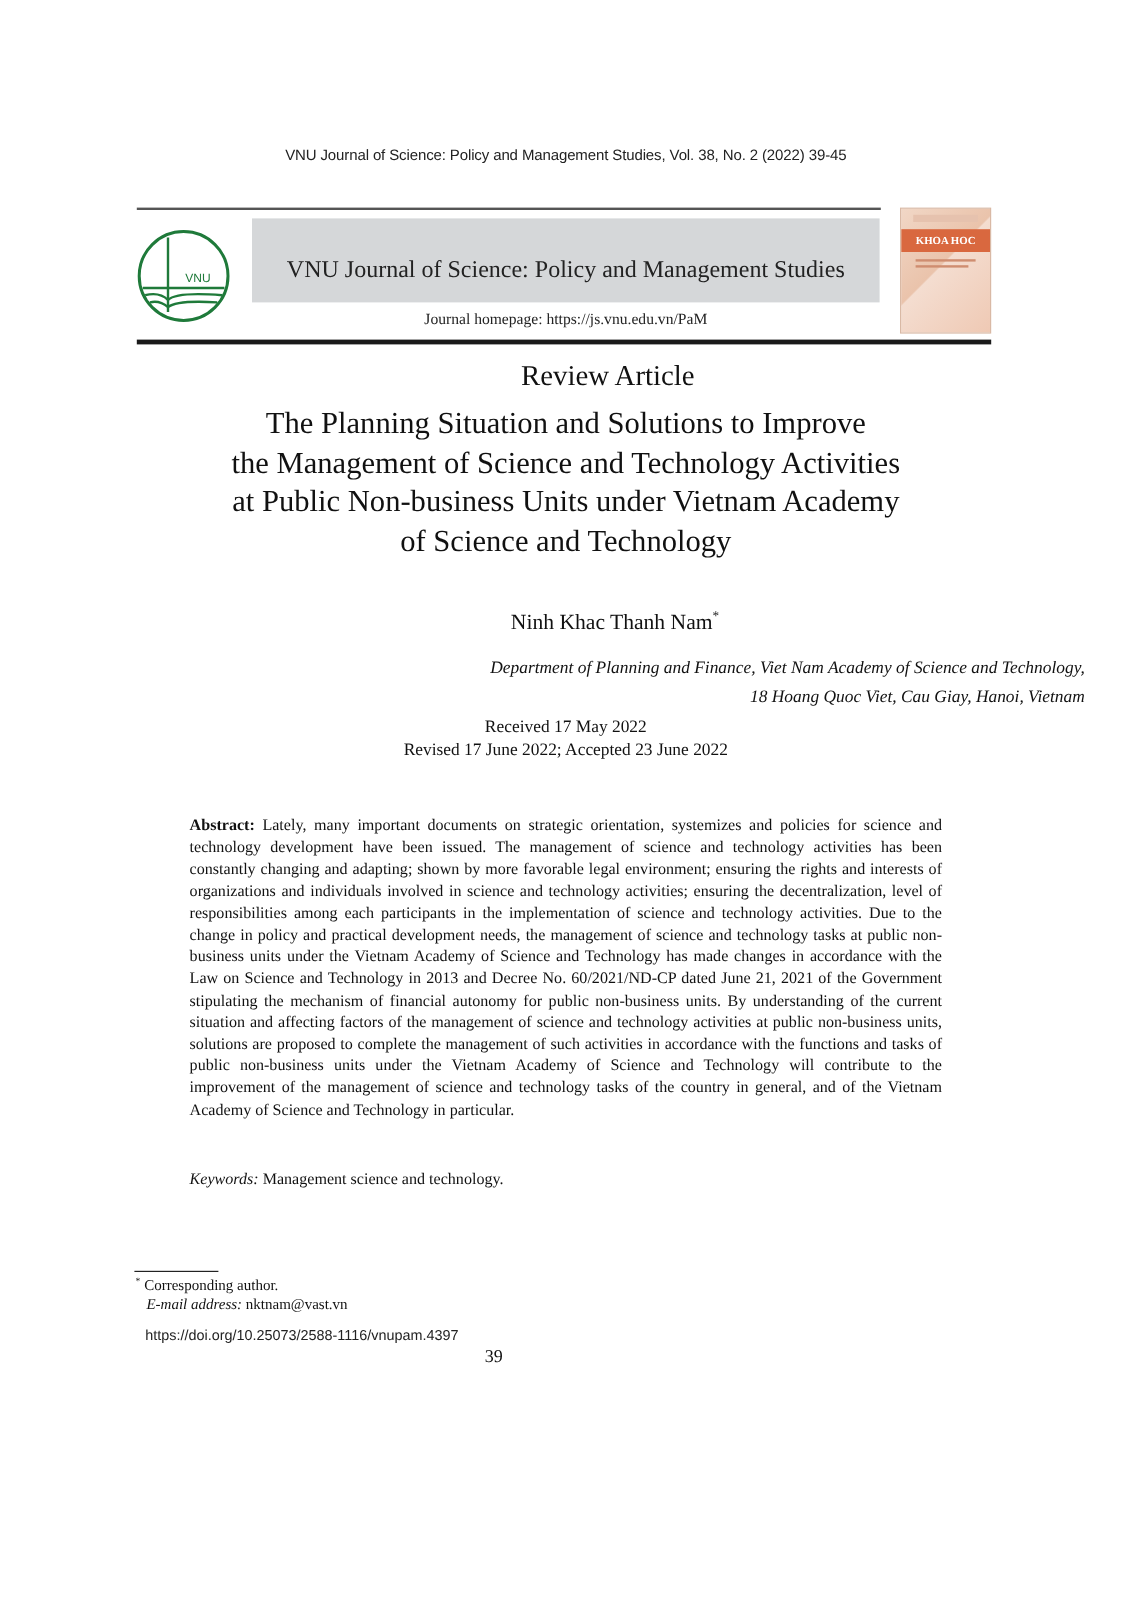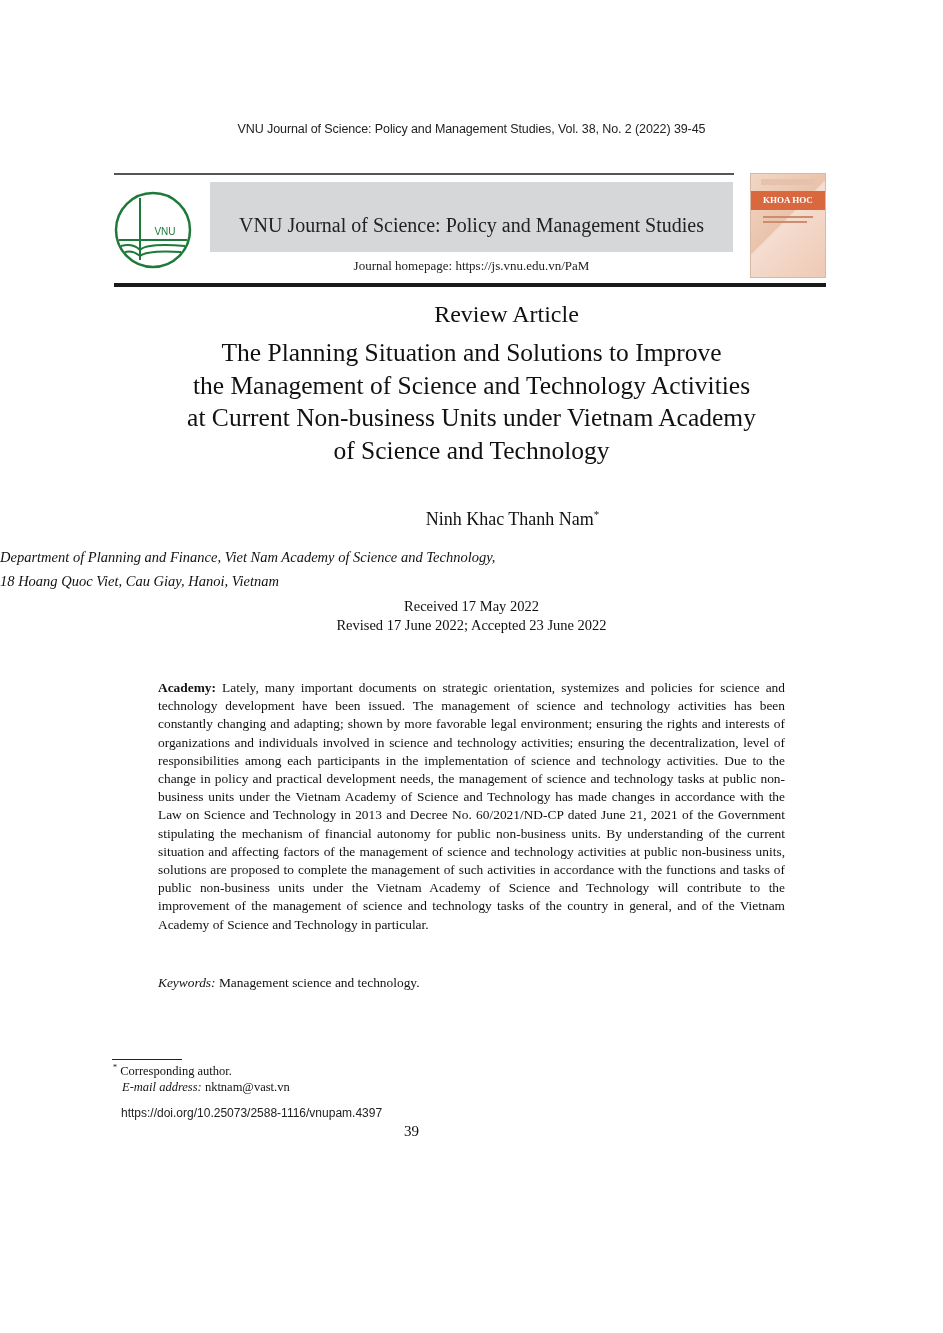--- a/index.html
+++ b/index.html
@@ -21,21 +21,21 @@
   .cover .cv-top { position: absolute; top: 5px; left: 10px; width: 54px; height: 6px; background: #e6c2ae; }
   .cover .cv-band { position: absolute; top: 17px; left: 0; width: 74px; height: 19px; background: #d9683f; }
   .cover .cv-band span { display: block; text-align: center; color: #fff; font-weight: bold;
     font-size: 9px; line-height: 19px; font-family: "Liberation Serif", serif; }
   .cover .cv-line { position: absolute; left: 12px; height: 2px; background: #cf8d70; }
   .bottom-rule { top: 283px; left: 114px; width: 712px; height: 4px; background: #1a1a1a; }
   .article-type { top: 301px; left: 0; width: 943px; text-align: center; font-size: 24px; margin-left: 35px; }
   .title { top: 337px; left: 140px; width: 663px; text-align: center; font-size: 25.5px; line-height: 32.5px; }
   .author { top: 508px; left: 0; width: 943px; text-align: center; font-size: 18px; padding-left: 41px; }
   .author sup { font-size: 11px; }
-  .affil { top: 545px; left: 0; width: 859px; text-align: left; font-style: italic; font-size: 14.5px; line-height: 24px; }
+  .affil { top: 545px; left: 0; width: 859px; text-align: right; font-style: italic; font-size: 14.5px; line-height: 24px; padding-left: 45px; }
   .dates { top: 597px; left: 0; width: 943px; text-align: center; font-size: 14.5px; line-height: 19px; }
   .abstract { top: 679px; left: 158px; width: 627px; text-align: justify; font-size: 13.4px; line-height: 18.2px; }
   .abstract b { font-weight: bold; }
   .keywords { top: 975px; left: 158px; width: 627px; font-size: 13.4px; }
   .keywords i { font-style: italic; }
   .fn-rule { top: 1059px; left: 112px; width: 70px; height: 1px; background: #222; }
   .fn1 { top: 1063px; left: 113px; font-size: 12.5px; }
   .fn1 sup { font-size: 8px; }
   .fn2 { top: 1080px; left: 122px; font-size: 12.5px; }
   .fn2 i { font-style: italic; }
@@ -74,40 +74,40 @@
   <div class="cv-line" style="top:47px;width:44px;"></div>
 </div>
 
 <div class="abs bottom-rule"></div>
 
 <div class="abs article-type">Review Article</div>
 
 <div class="abs title">
   <div>The Planning Situation and Solutions to Improve</div>
   <div>the Management of Science and Technology Activities</div>
-  <div>at Current Non-business Units under Vietnam Academy</div>
+  <div>at Public Non-business Units under Vietnam Academy</div>
   <div>of Science and Technology</div>
 </div>
 
 <div class="abs author">
   <span>Ninh Khac Thanh Nam</span><sup>*</sup>
 </div>
 
 <div class="abs affil">
   <div>Department of Planning and Finance, Viet Nam Academy of Science and Technology,</div>
   <div>18 Hoang Quoc Viet, Cau Giay, Hanoi, Vietnam</div>
 </div>
 
 <div class="abs dates">
   <div>Received 17 May 2022</div>
   <div>Revised 17 June 2022; Accepted 23 June 2022</div>
 </div>
 
 <div class="abs abstract">
-  <b>Academy:</b>
+  <b>Abstract:</b>
   <span>Lately, many important documents on strategic orientation, systemizes and policies for science and technology development have been issued. The management of science and technology activities has been constantly changing and adapting; shown by more favorable legal environment; ensuring the rights and interests of organizations and individuals involved in science and technology activities; ensuring the decentralization, level of responsibilities among each participants in the implementation of science and technology activities. Due to the change in policy and practical development needs, the management of science and technology tasks at public non-business units under the Vietnam Academy of Science and Technology has made changes in accordance with the Law on Science and Technology in 2013 and Decree No. 60/2021/ND-CP dated June 21, 2021 of the Government stipulating the mechanism of financial autonomy for public non-business units. By understanding of the current situation and affecting factors of the management of science and technology activities at public non-business units, solutions are proposed to complete the management of such activities in accordance with the functions and tasks of public non-business units under the Vietnam Academy of Science and Technology will contribute to the improvement of the management of science and technology tasks of the country in general,  and of the Vietnam Academy of Science and Technology in particular.</span>
 </div>
 
 <div class="abs keywords">
   <i>Keywords:</i>
   <span>Management science and technology.</span>
 </div>
 
 <div class="abs fn-rule"></div>
 <div class="abs fn1">

